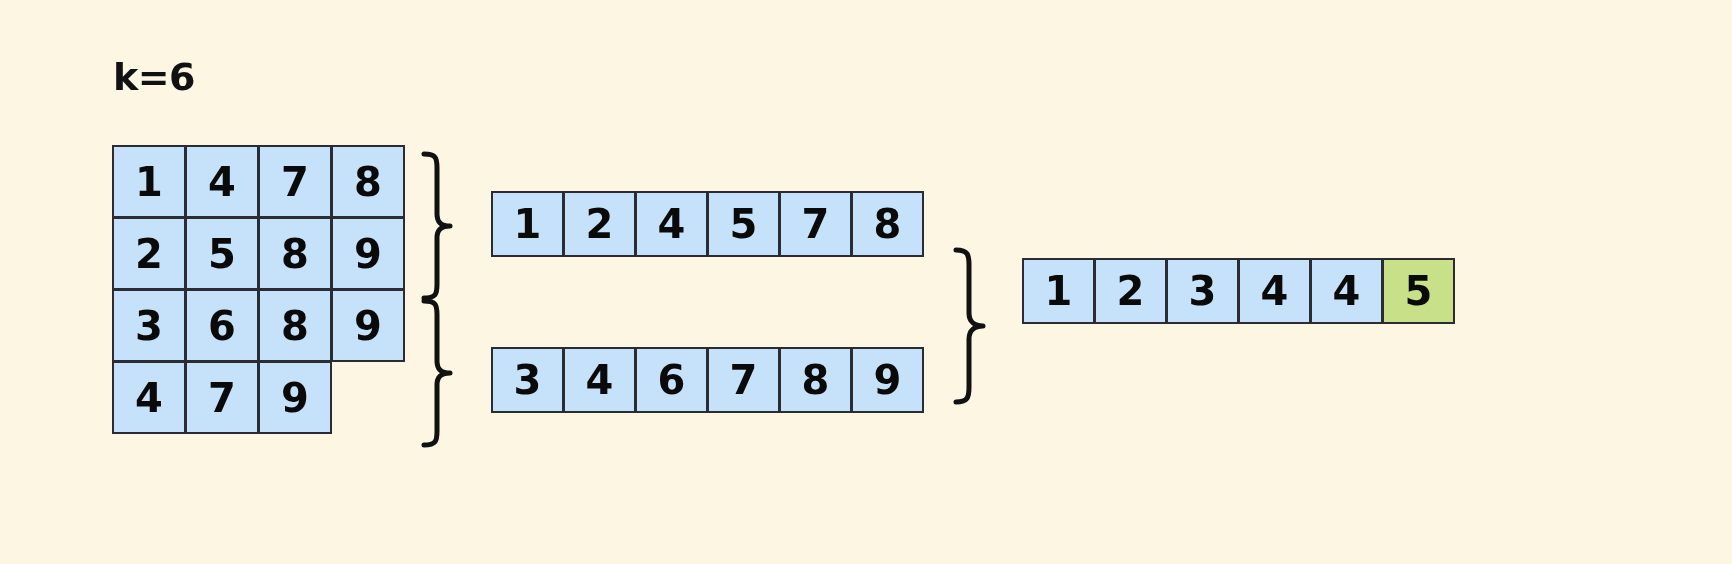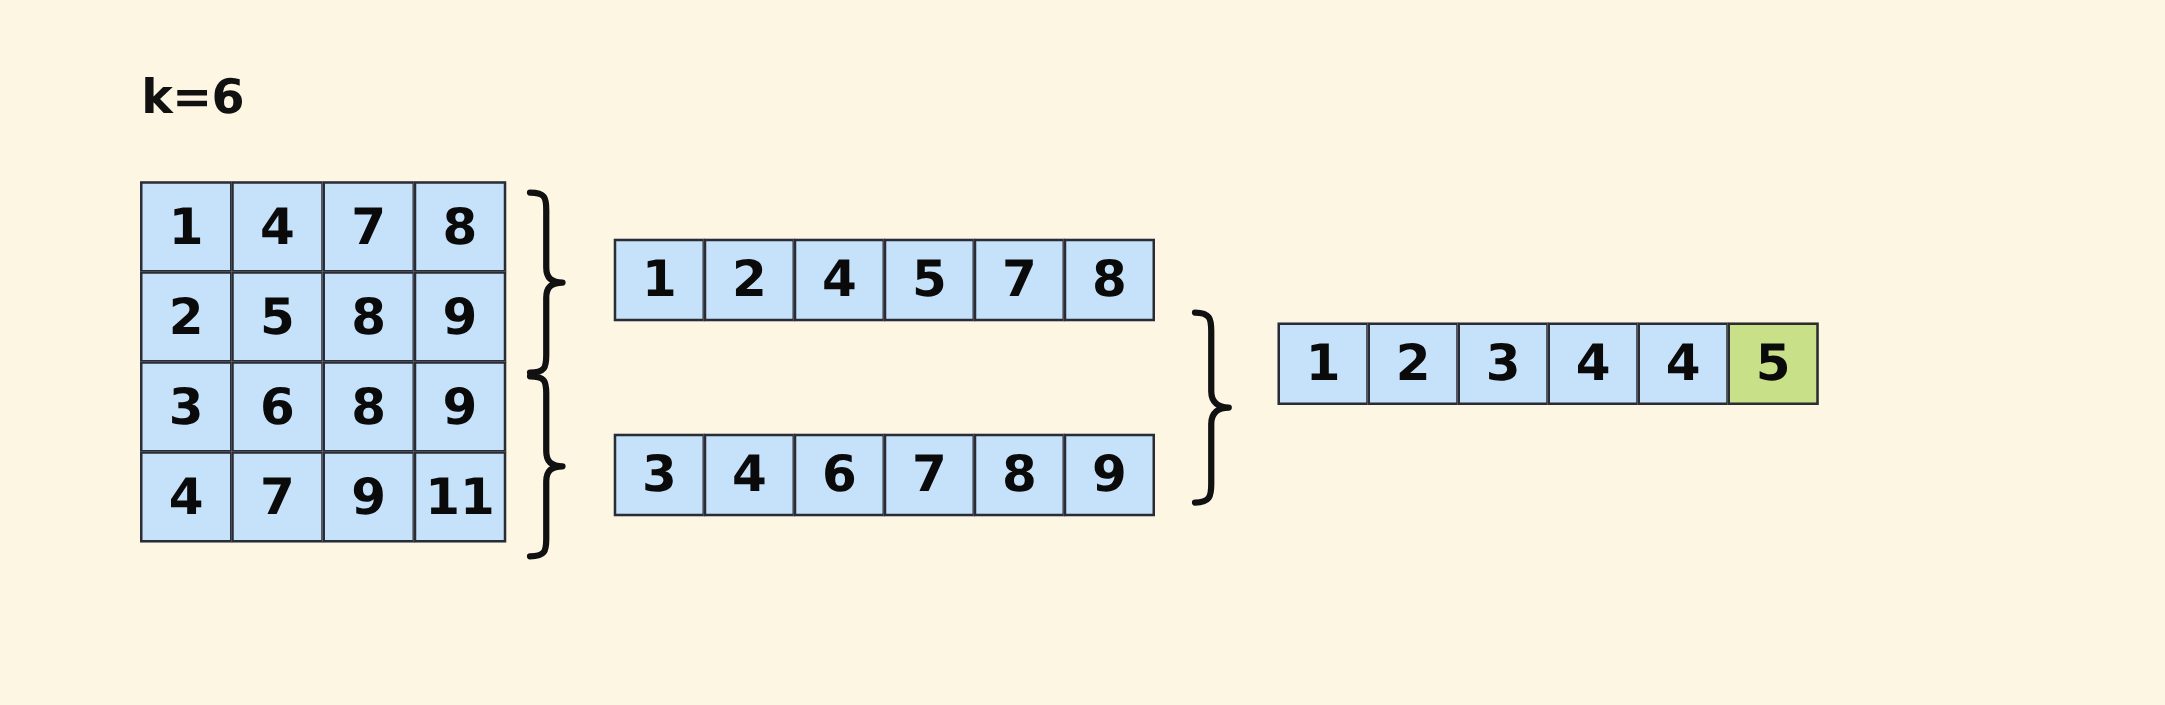--- a/index.html
+++ b/index.html
@@ -105,21 +105,20 @@
     <div class="cell">9</div>
 
     <div class="cell">3</div>
     <div class="cell">6</div>
     <div class="cell">8</div>
     <div class="cell">9</div>
 
     <div class="cell">4</div>
     <div class="cell">7</div>
     <div class="cell">9</div>
-    <div class="cell">11</div>
   </div>
 
   <div class="brace" style="left:418px; top:150px;">
     <svg width="46" height="152" viewBox="0 0 46 152" fill="none">
       <path d="M6 4 C 18 4, 19 8, 19 18 L 19 64 C 19 73, 24 76, 32 76 C 24 76, 19 79, 19 88 L 19 134 C 19 144, 18 148, 6 148" stroke="#111111" stroke-width="5" stroke-linecap="round" stroke-linejoin="round" fill="none"></path>
     </svg>
   </div>
 
   <div class="brace" style="left:418px; top:297px;">
     <svg width="46" height="152" viewBox="0 0 46 152" fill="none">

